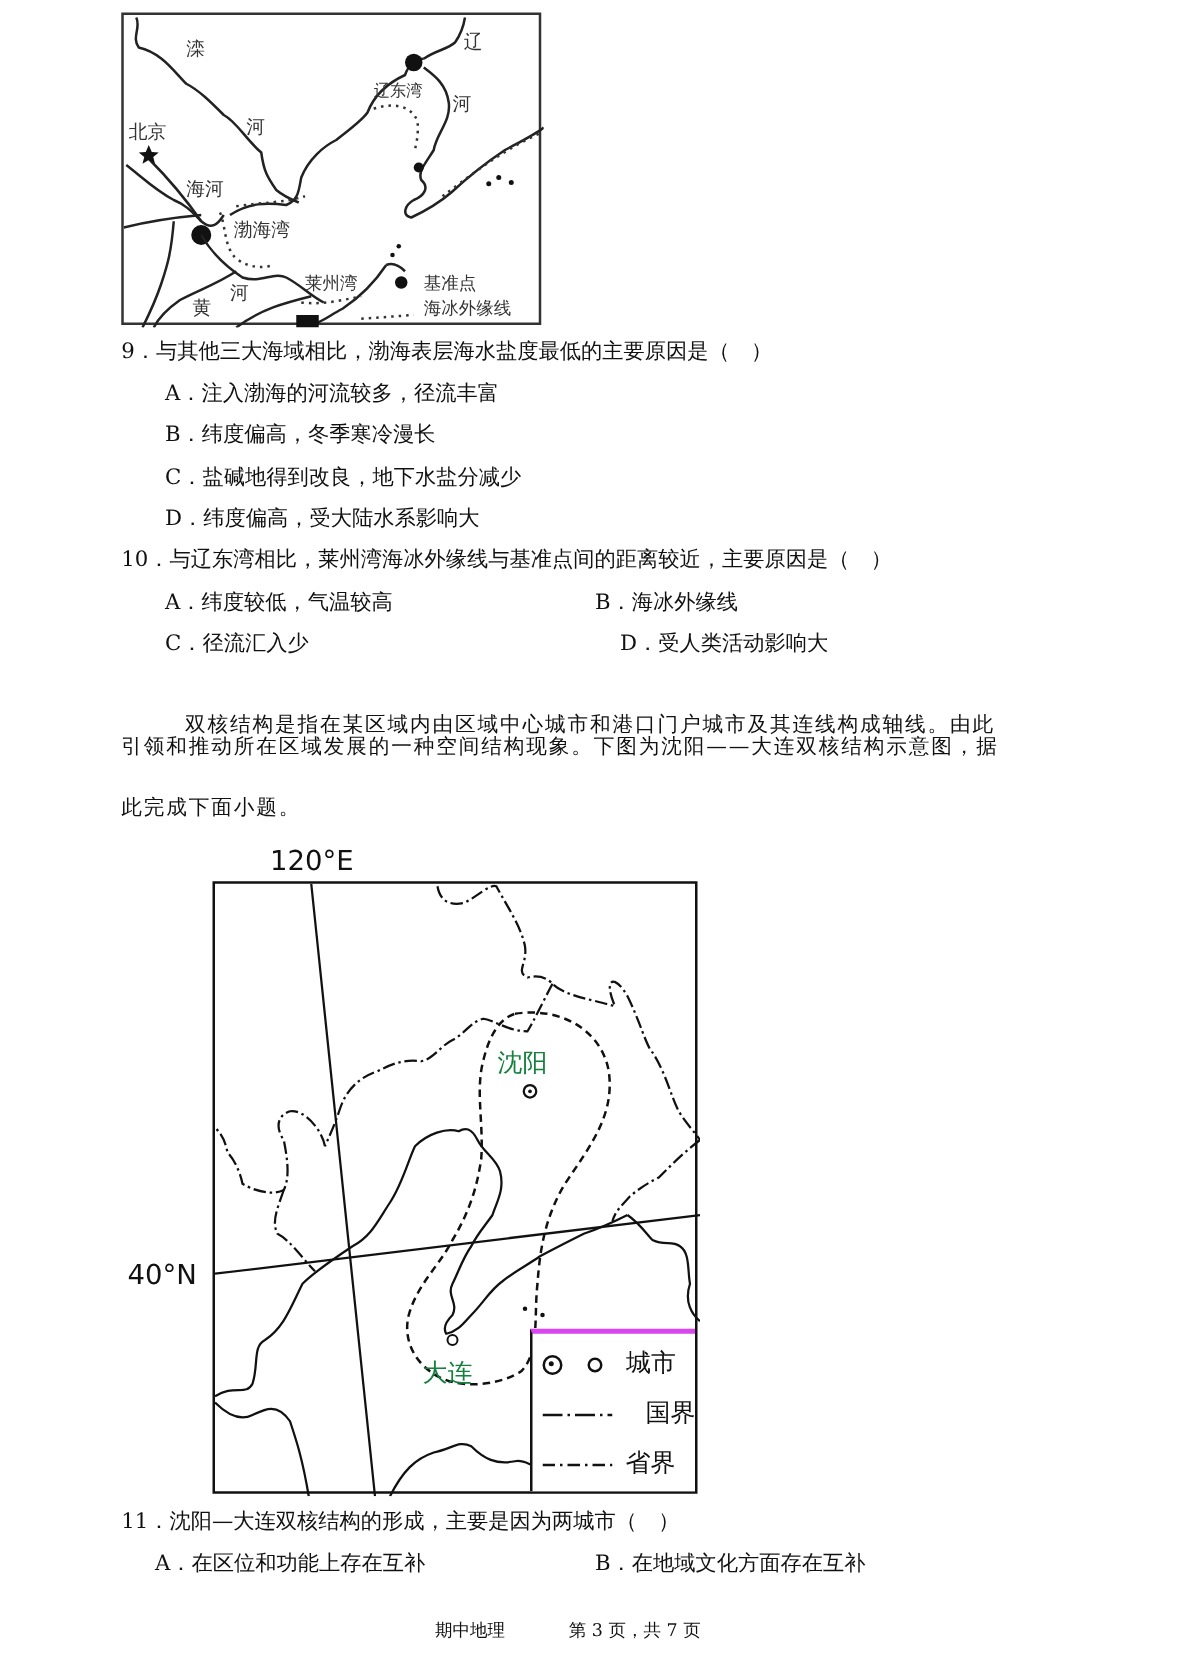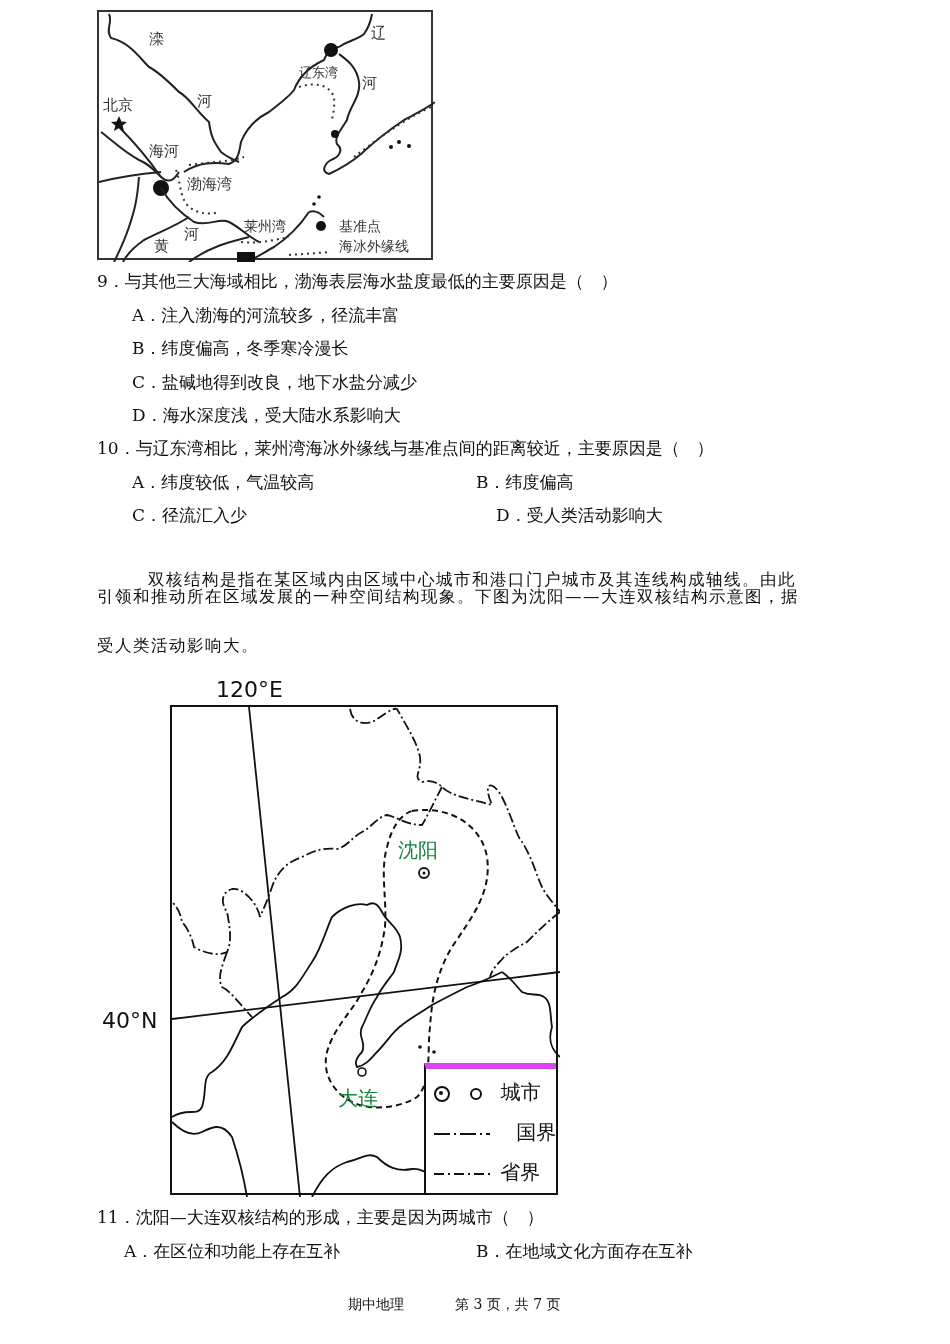--- a/index.html
+++ b/index.html
@@ -7,21 +7,21 @@
          font-family: "DejaVu Serif", "Liberation Serif", serif; color: #111; }
   .abs { position: absolute; }
   .q { font-size: 17px; line-height: 22px; white-space: nowrap; }
   .opt { font-size: 17px; line-height: 22px; white-space: nowrap; }
   .para { font-size: 16.5px; line-height: 34px; letter-spacing: 1.5px; }
   .map1 { left: 97px; top: 10px; width: 336px; height: 250px; border: 2px solid #333; box-sizing: border-box; background:#fff; }
   .map2 { left: 170px; top: 705px; width: 388px; height: 490px; border: 2px solid #111; box-sizing: border-box; background:#fff; }
   .maplabel { font-family: "DejaVu Serif", serif; font-size: 15px; color:#333; white-space: nowrap; }
   .maplabel2 { font-family: "DejaVu Sans", sans-serif; font-size: 20px; color:#15803d; white-space: nowrap; }
   .axislabel { font-family: "DejaVu Sans", sans-serif; font-size: 22px; color:#111; white-space: nowrap; }
-  .legend { right: 0; bottom: 0; width: 132px; height: 130px; border-left: 2px solid #111; border-top: 6px solid #d946ef; background:#fff; box-sizing: border-box; }
+  .legend { right: 0; bottom: 0; width: 132px; height: 130px; border-left: 2px solid #111; border-top: 4px solid #d946ef; background:#fff; box-sizing: border-box; }
   .legend-row { position: absolute; left: 8px; font-family: "DejaVu Sans", sans-serif; font-size: 20px; white-space: nowrap; }
   .footer { font-size: 14px; white-space: nowrap; }
   svg { position: absolute; left: 0; top: 0; }
 </style>
 </head>
 <body>
 
 <div class="abs map1">
   <svg width="336" height="250" viewBox="0 0 336 250">
 
@@ -78,31 +78,31 @@
   <span class="abs maplabel" style="left:85px;top:213px;">河</span>
   <span class="abs maplabel" style="left:145px;top:206px;font-size:14px;">莱州湾</span>
   <span class="abs maplabel" style="left:240px;top:206px;font-size:14px;">基准点</span>
   <span class="abs maplabel" style="left:240px;top:226px;font-size:14px;">海冰外缘线</span>
 </div>
 
 <div class="abs q" style="left:97px;top:270px;">9．与其他三大海域相比，渤海表层海水盐度最低的主要原因是（　）</div>
 <div class="abs opt" style="left:132px;top:304px;">A．注入渤海的河流较多，径流丰富</div>
 <div class="abs opt" style="left:132px;top:337px;">B．纬度偏高，冬季寒冷漫长</div>
 <div class="abs opt" style="left:132px;top:371px;">C．盐碱地得到改良，地下水盐分减少</div>
-<div class="abs opt" style="left:132px;top:404px;">D．海水深度浅，受大陆水系影响大</div>
+<div class="abs opt" style="left:132px;top:404px;">D．纬度偏高，受大陆水系影响大</div>
 
 <div class="abs q" style="left:97px;top:437px;">10．与辽东湾相比，莱州湾海冰外缘线与基准点间的距离较近，主要原因是（　）</div>
 <div class="abs opt" style="left:132px;top:471px;">A．纬度较低，气温较高</div>
-<div class="abs opt" style="left:476px;top:471px;">B．纬度偏高</div>
+<div class="abs opt" style="left:476px;top:471px;">B．海冰外缘线</div>
 <div class="abs opt" style="left:132px;top:504px;">C．径流汇入少</div>
 <div class="abs opt" style="left:496px;top:504px;">D．受人类活动影响大</div>
 
 <div class="abs para" style="left:148px;top:563px;">双核结构是指在某区域内由区域中心城市和港口门户城市及其连线构成轴线。由此</div>
 <div class="abs para" style="left:97px;top:580px;">引领和推动所在区域发展的一种空间结构现象。下图为沈阳——大连双核结构示意图，据</div>
-<div class="abs para" style="left:97px;top:629px;">受人类活动影响大。</div>
+<div class="abs para" style="left:97px;top:629px;">此完成下面小题。</div>
 
 <span class="abs axislabel" style="left:216px;top:677px;">120°E</span>
 <span class="abs axislabel" style="left:102px;top:1008px;">40°N</span>
 <div class="abs map2">
   <svg width="388" height="490" viewBox="0 0 388 490">
 
     <line x1="77" y1="0" x2="128" y2="490" stroke="#111" stroke-width="1.8"></line>
 
     <line x1="0" y1="312" x2="388" y2="265" stroke="#111" stroke-width="1.8"></line>
 

